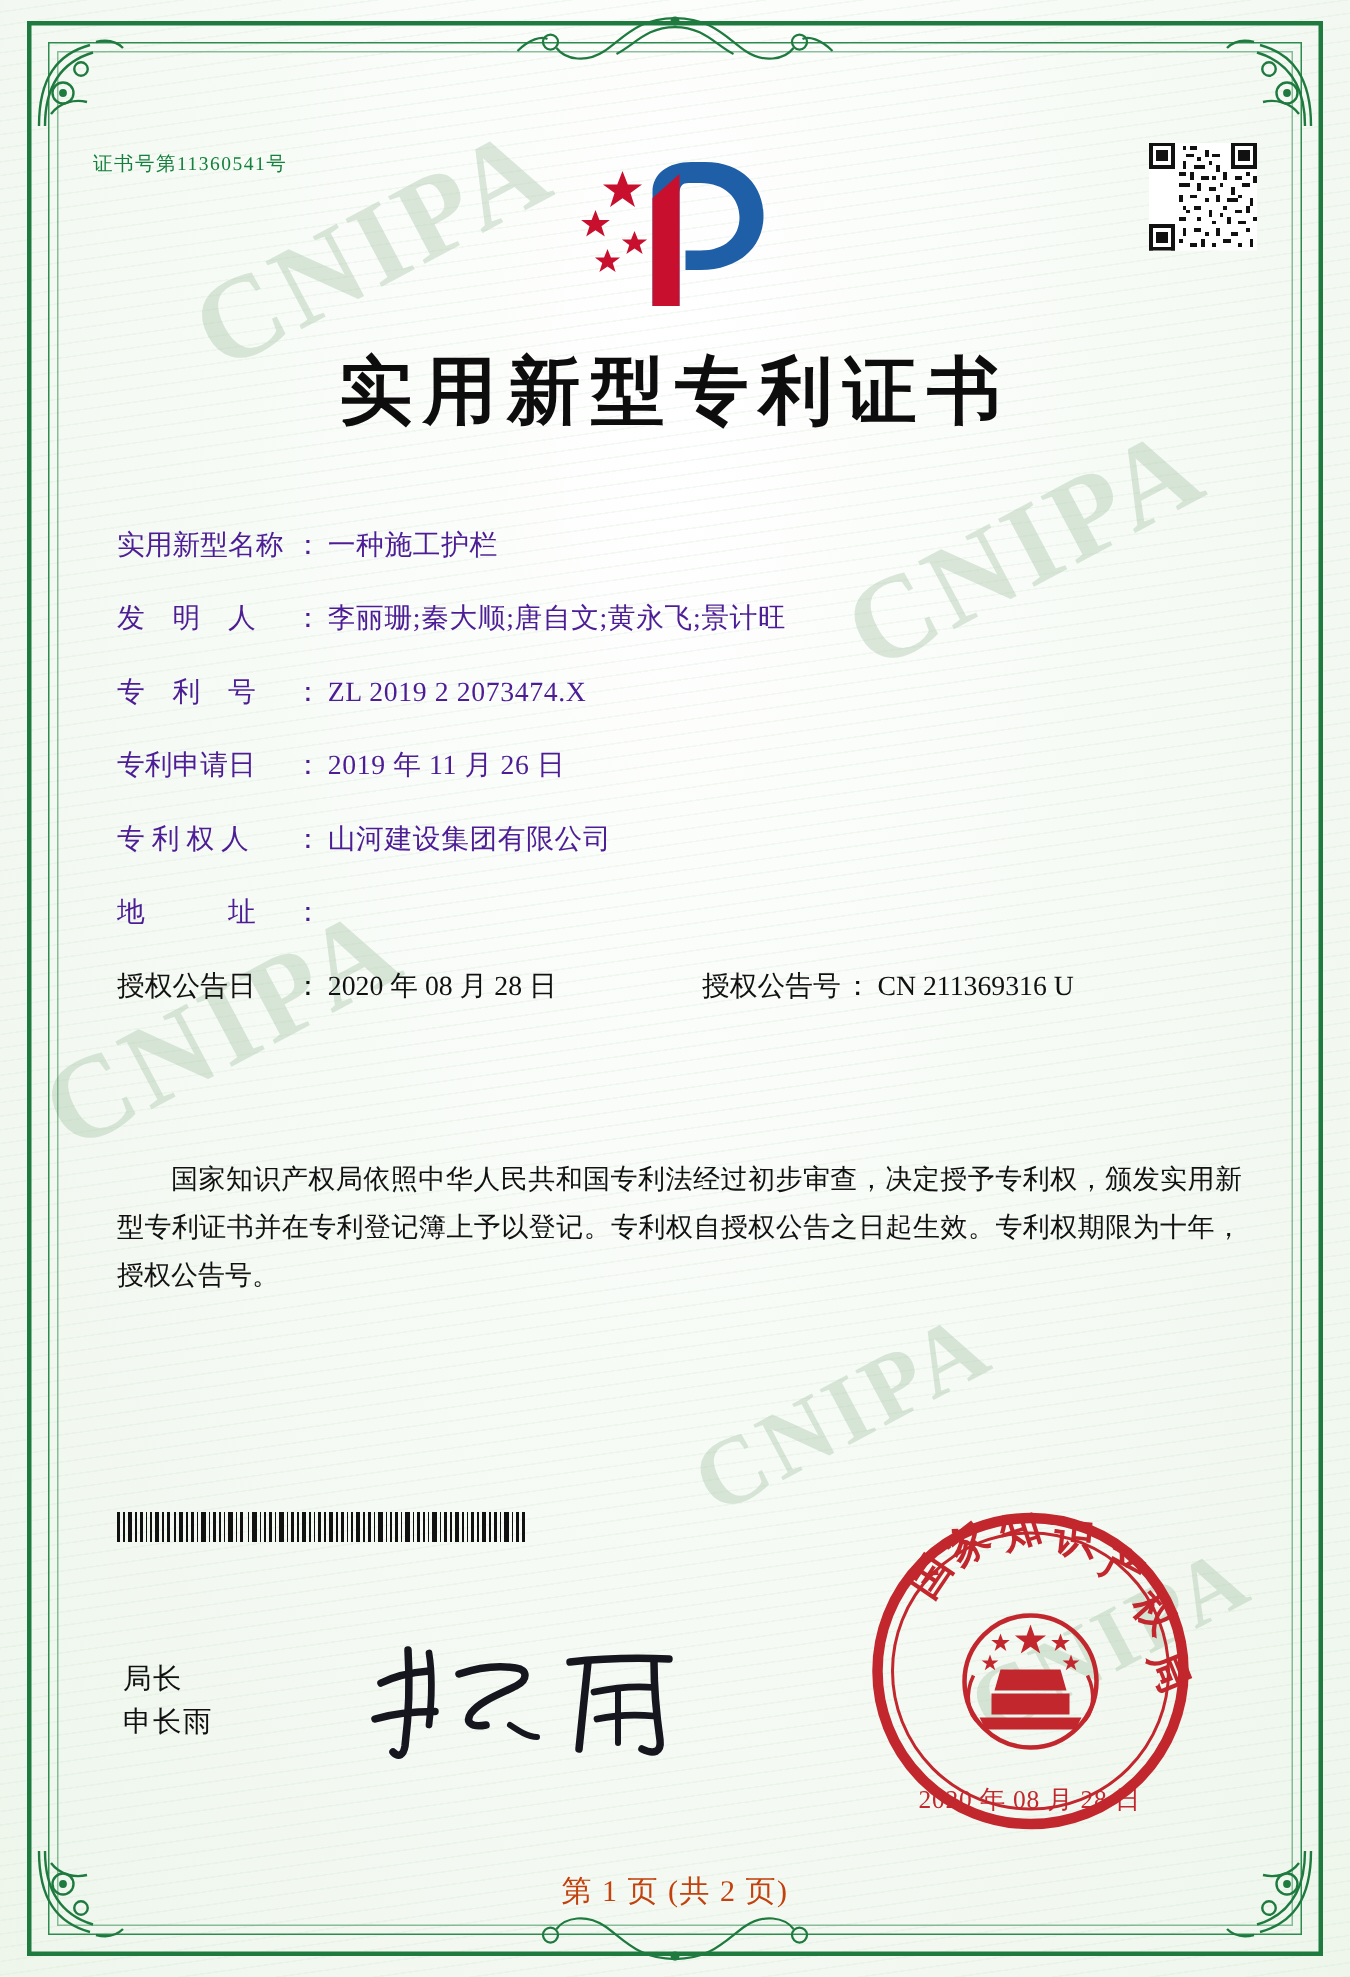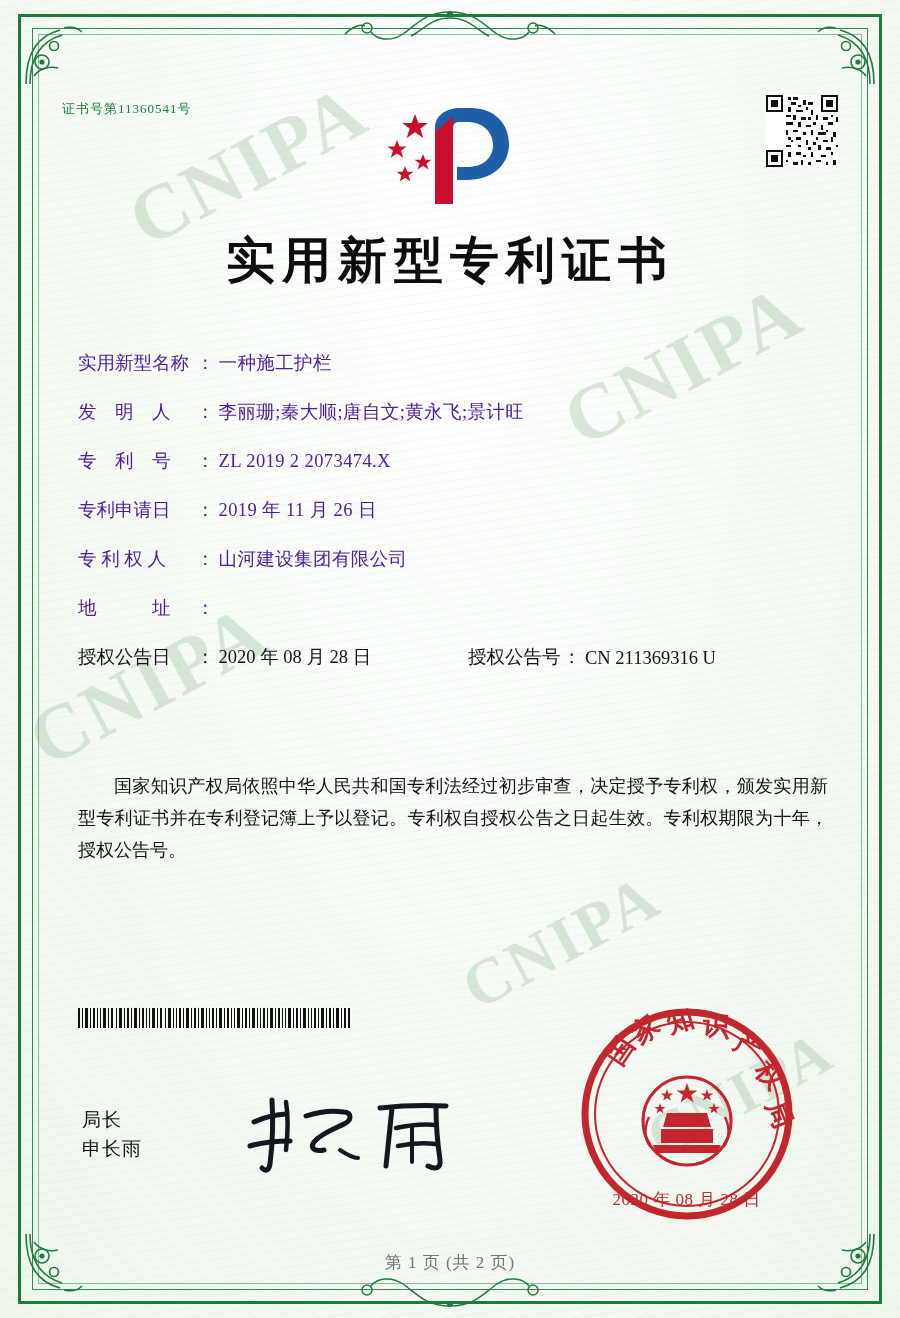--- a/index.html
+++ b/index.html
@@ -242,22 +242,22 @@
     font-size: 17px;
     color: #c1272d;
     letter-spacing: .5px;
   }
 
   .page-num {
     position: absolute;
     left: 0; right: 0;
     bottom: 44px;
     text-align: center;
-    font-size: 17px;
-    color: #737373;
+    font-size: 20px;
+    color: #c2410c;
     letter-spacing: 1px;
   }
 </style>
 </head>
 <body>
 
 <div class="page">
 
   <div class="bg-wash"></div>
   <div class="bg-lines"></div>

